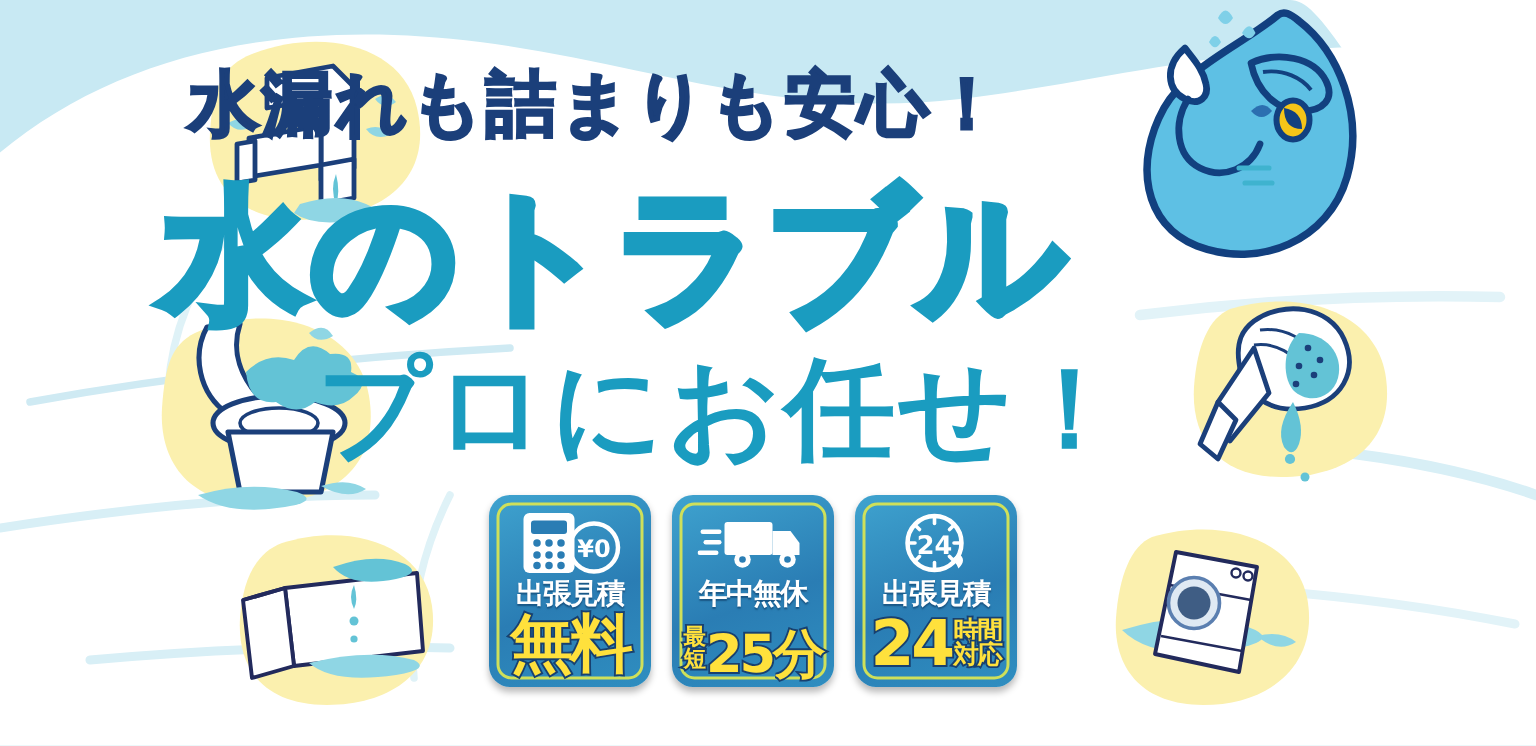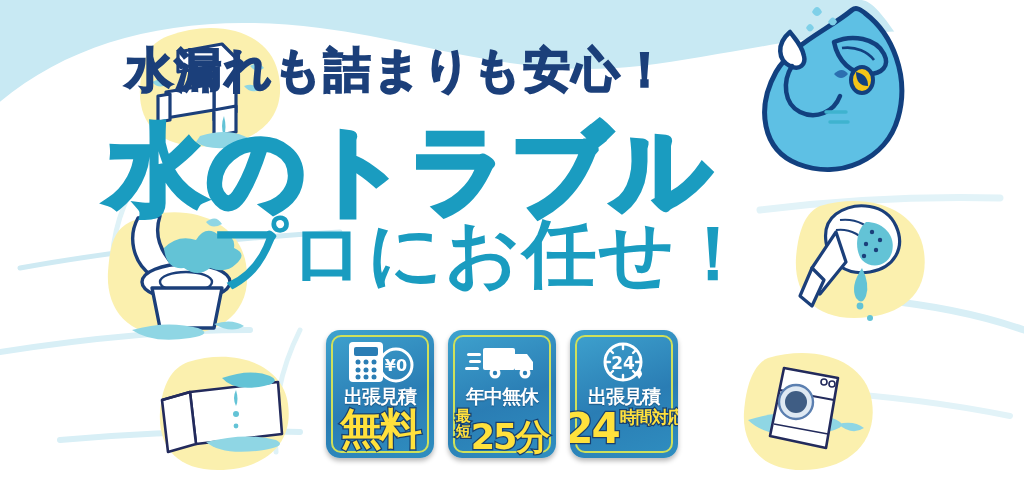--- a/index.html
+++ b/index.html
@@ -24,21 +24,21 @@
   .title-main{
     position:absolute;left:0;top:122px;width:852px;text-align:center;
     font-size:96px;font-weight:bold;letter-spacing:3px;line-height:1;
     white-space:nowrap;z-index:20;
     color:#ffffff;
     -webkit-text-stroke:6px #1a9cc0;
     text-shadow:none;
     padding-right:30px;box-sizing:border-box;
   }
   .title-sub{
-    position:absolute;left:0;top:216px;width:984px;text-align:center;
+    position:absolute;left:0;top:236px;width:984px;text-align:center;
     font-size:74px;font-weight:bold;letter-spacing:2px;line-height:1;
     white-space:nowrap;z-index:21;color:#1a9cc0;
     padding-right:20px;box-sizing:border-box;
   }
 
   
   .badges{
     position:absolute;left:0;top:330px;width:1024px;
     display:flex;justify-content:center;align-items:flex-start;gap:14px;
     z-index:25;padding-right:20px;box-sizing:border-box;
@@ -58,26 +58,26 @@
   .badge .b-white{
     position:relative;color:#ffffff;font-weight:bold;font-size:19px;
     letter-spacing:-1px;line-height:1;margin-top:2px;white-space:nowrap;
     text-shadow:0 1px 1px rgba(10,50,90,.55);
     text-align:right;
   }
   .badge .b-yellow{
     position:relative;color:#ffe13c;font-weight:bold;line-height:.95;
     -webkit-text-stroke:2.5px #18406f;
     paint-order:stroke fill;
-    white-space:nowrap;margin-top:3px;display:flex;align-items:flex-start;justify-content:center;
+    white-space:nowrap;margin-top:3px;display:flex;align-items:center;justify-content:center;
   }
   .y-big{font-size:35px;letter-spacing:-2px;margin-top:12px;}
   .y-huge{font-size:42px;letter-spacing:-2px;}
   .y-stack{
-    display:inline-flex;flex-direction:row;font-size:17px;line-height:.95;
+    display:inline-flex;flex-direction:column;font-size:17px;line-height:.95;
     letter-spacing:-1px;margin-left:1px;
   }
   .y-sidestack{
     display:inline-flex;flex-direction:column;font-size:15px;line-height:1;
     letter-spacing:-1px;margin-right:1px;
   }
 </style>
 </head>
 <body>
 

